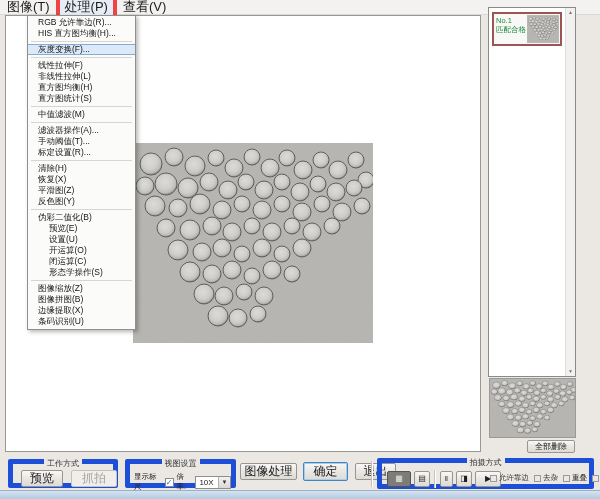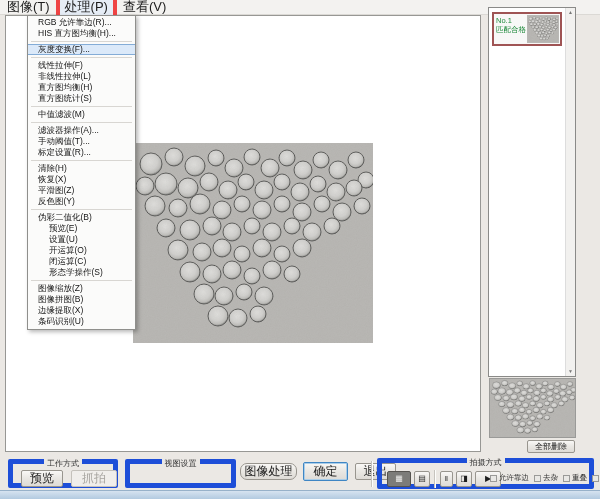--- a/index.html
+++ b/index.html
@@ -60,21 +60,21 @@
   .view-group{left:125px;top:459px;width:111px;height:29px;}
   .view-row{position:absolute;left:4px;top:8px;display:flex;align-items:center;gap:3px;font-size:7.5px;color:#222;}
   .cb{width:9px;height:9px;border:1px solid #8a8a88;background:#fff;font-size:8px;line-height:8px;
       color:#2a6fbd;text-align:center;box-sizing:border-box;}
   .combo{position:relative;width:38px;height:13px;border:1px solid #8f8f8c;background:#fff;
          font-size:8px;line-height:11px;padding-left:3px;box-sizing:border-box;}
   .combo-arrow{position:absolute;right:0;top:0;width:11px;height:11px;
                background:linear-gradient(#f3f2f0,#dcd9d4);border-left:1px solid #b4b1ab;
                font-size:6px;line-height:11px;text-align:center;color:#333;}
 
-  .process-btn{left:240px;top:463px;width:57px;height:17px;line-height:15px;border-radius:7px;}
+  .process-btn{left:240px;top:463px;width:57px;height:17px;line-height:15px;}
   .ok-btn{left:303px;top:462px;width:45px;height:19px;line-height:17px;}
   .exit-btn{left:355px;top:463px;width:41px;height:17px;line-height:15px;}
   .vsep{position:absolute;left:371px;top:461px;width:1px;height:26px;background:#c6c3be;border-right:1px solid #fdfdfc;}
 
   .capture-group{left:377px;top:458px;width:217px;height:31px;}
   .tools-row{position:absolute;left:5px;top:7px;display:flex;align-items:center;gap:3px;}
   .tool-btn{position:static;height:16px;line-height:14px;font-size:8px;}
   .tool-btn.pressed{background:#7c7c79;color:#f0f0ee;border-color:#55534f;}
   .tool-sep{width:1px;height:18px;background:#c6c3be;border-right:1px solid #fdfdfc;margin:0 1px;}
   .opts{position:absolute;left:108px;top:10px;display:flex;gap:5px;font-size:7.5px;color:#333;}
@@ -395,20 +395,29 @@
   <div class="btn delete-btn">全部删除</div>
 
   <div class="group work-group">
     <div class="group-label">工作方式</div>
     <div class="btn preview-btn">预览</div>
     <div class="btn capture-btn disabled">抓拍</div>
   </div>
 
   <div class="group view-group">
     <div class="group-label">视图设置</div>
+    <div class="view-row">
+      <span>显示标尺</span>
+      <span class="cb">✓</span>
+      <span>倍率:</span>
+      <span class="combo">
+        <span>10X</span>
+        <span class="combo-arrow">▼</span>
+      </span>
+    </div>
   </div>
 
   <div class="btn process-btn">图像处理</div>
   <div class="btn default ok-btn">确定</div>
   <div class="btn exit-btn">退出</div>
   <div class="vsep"></div>
 
   <div class="group capture-group">
     <div class="group-label">拍摄方式</div>
     <div class="tools-row" id="tools-row">

